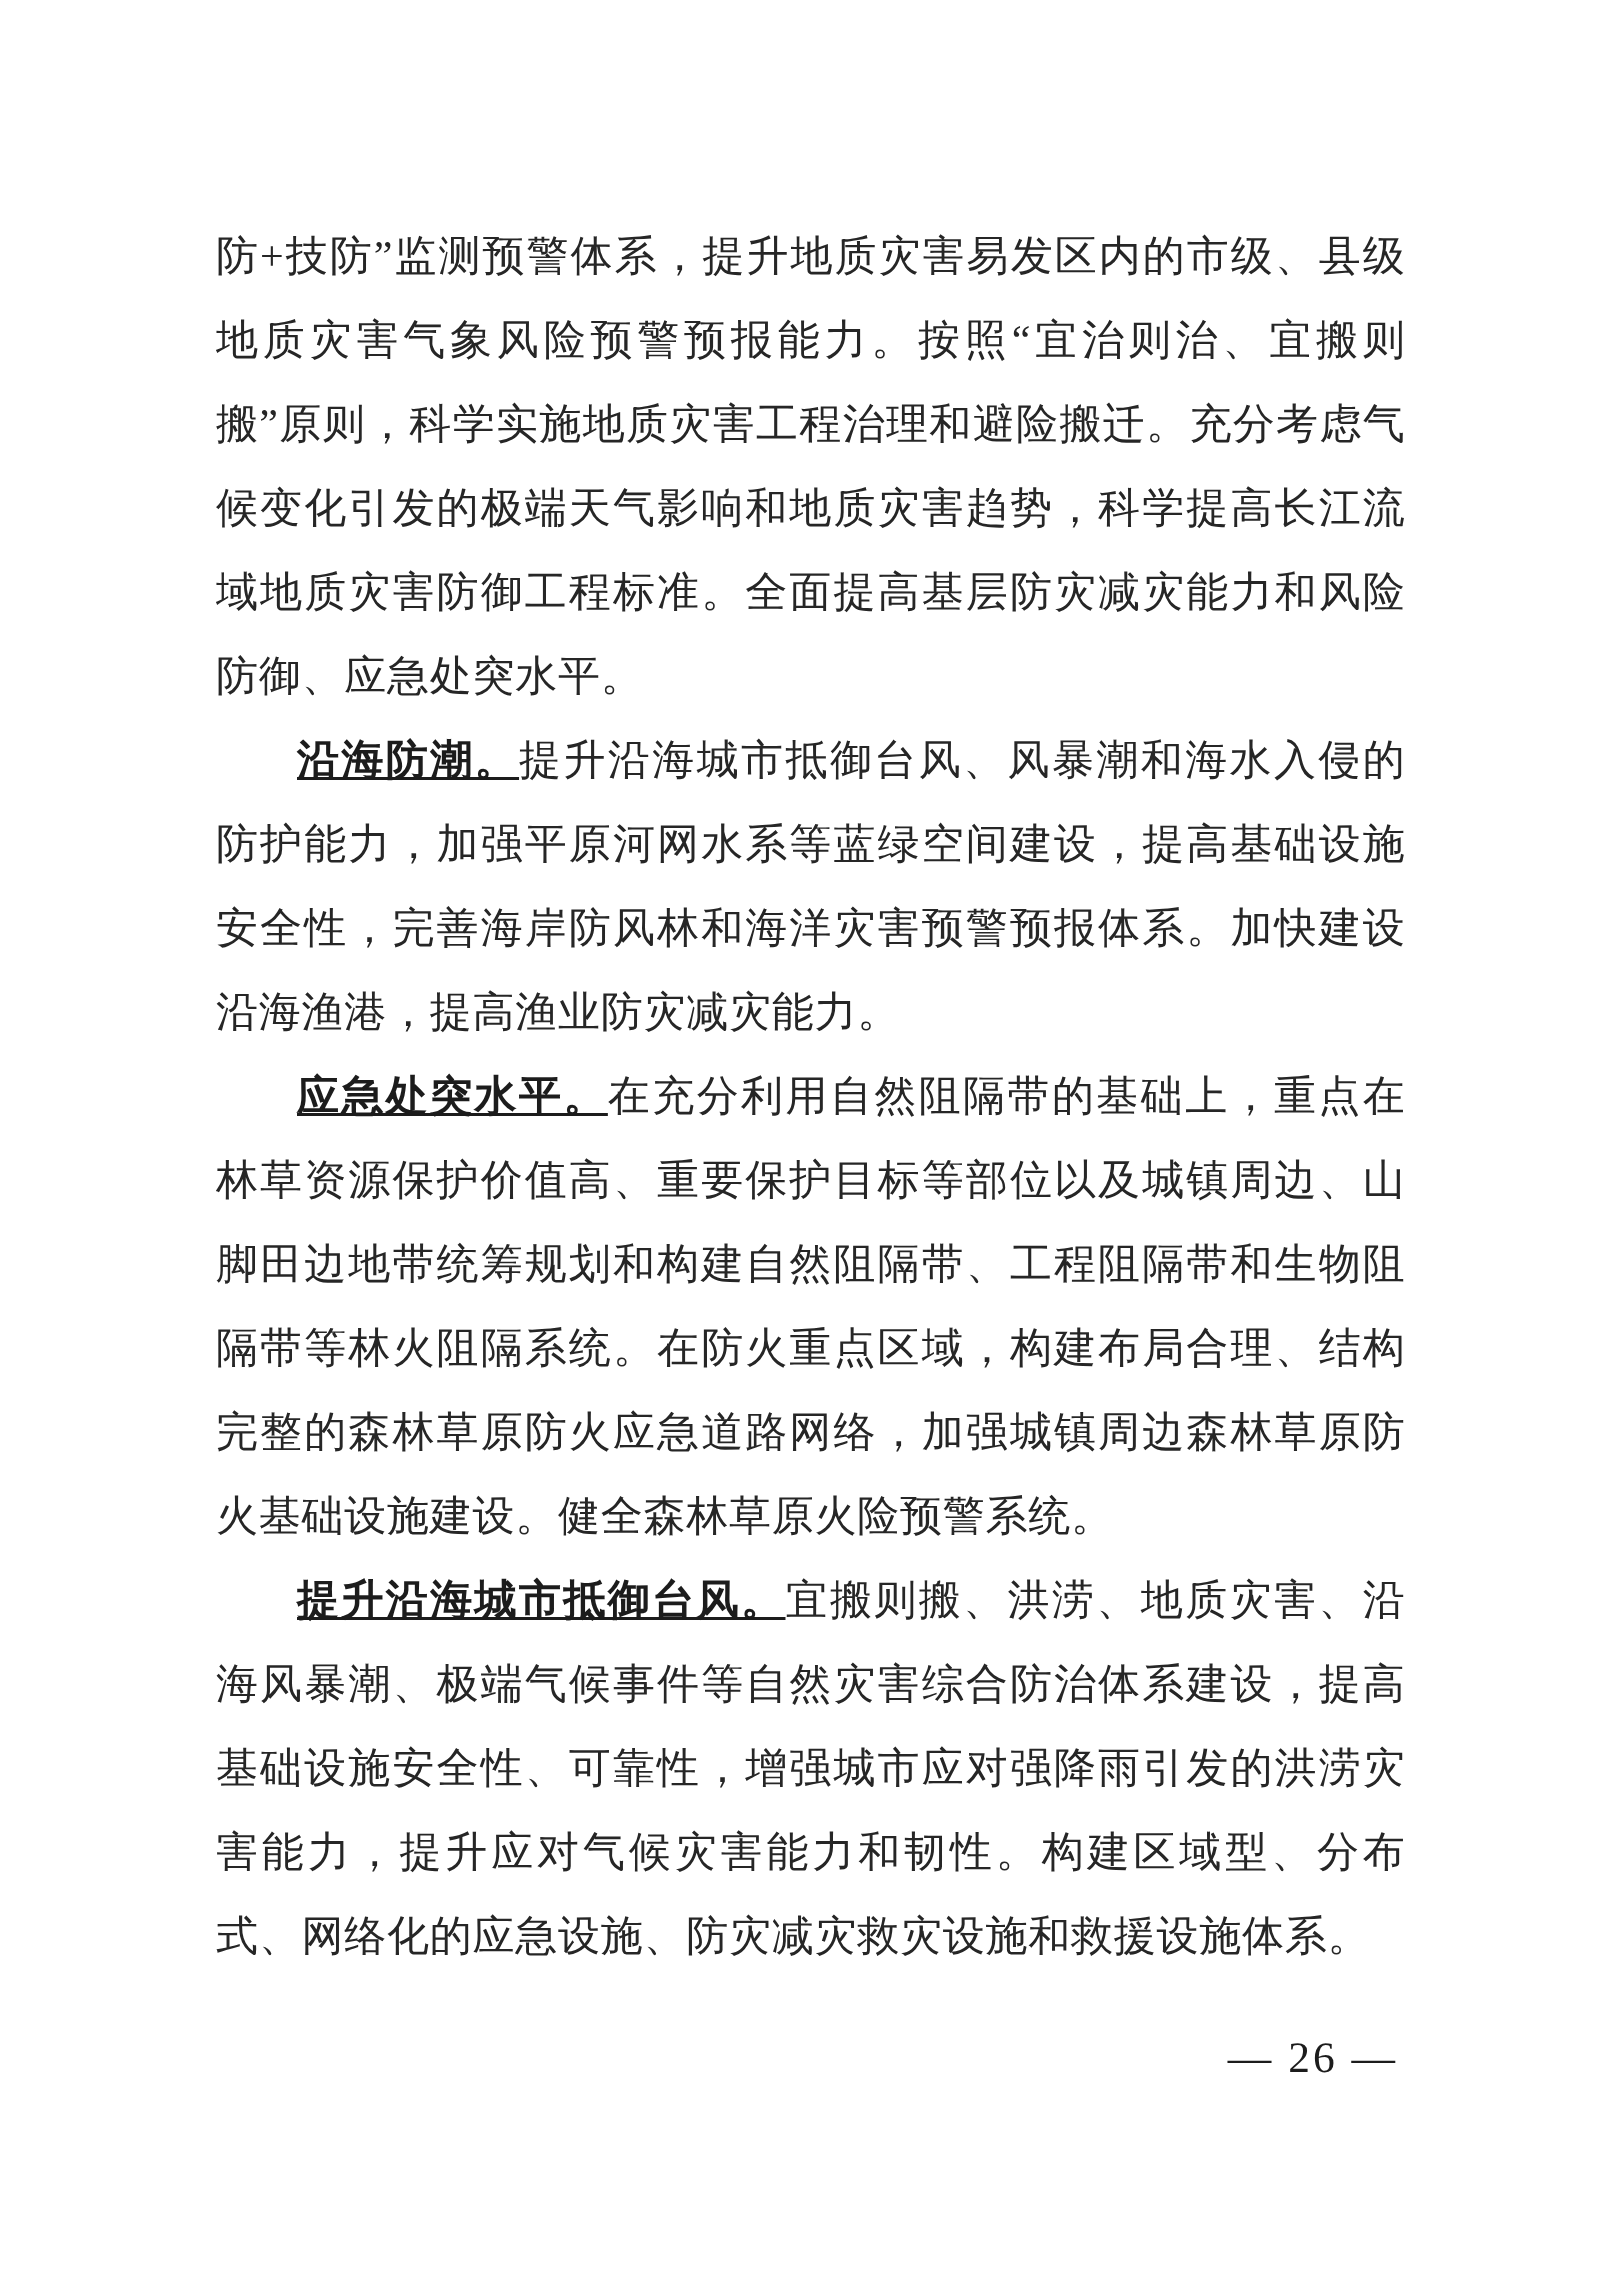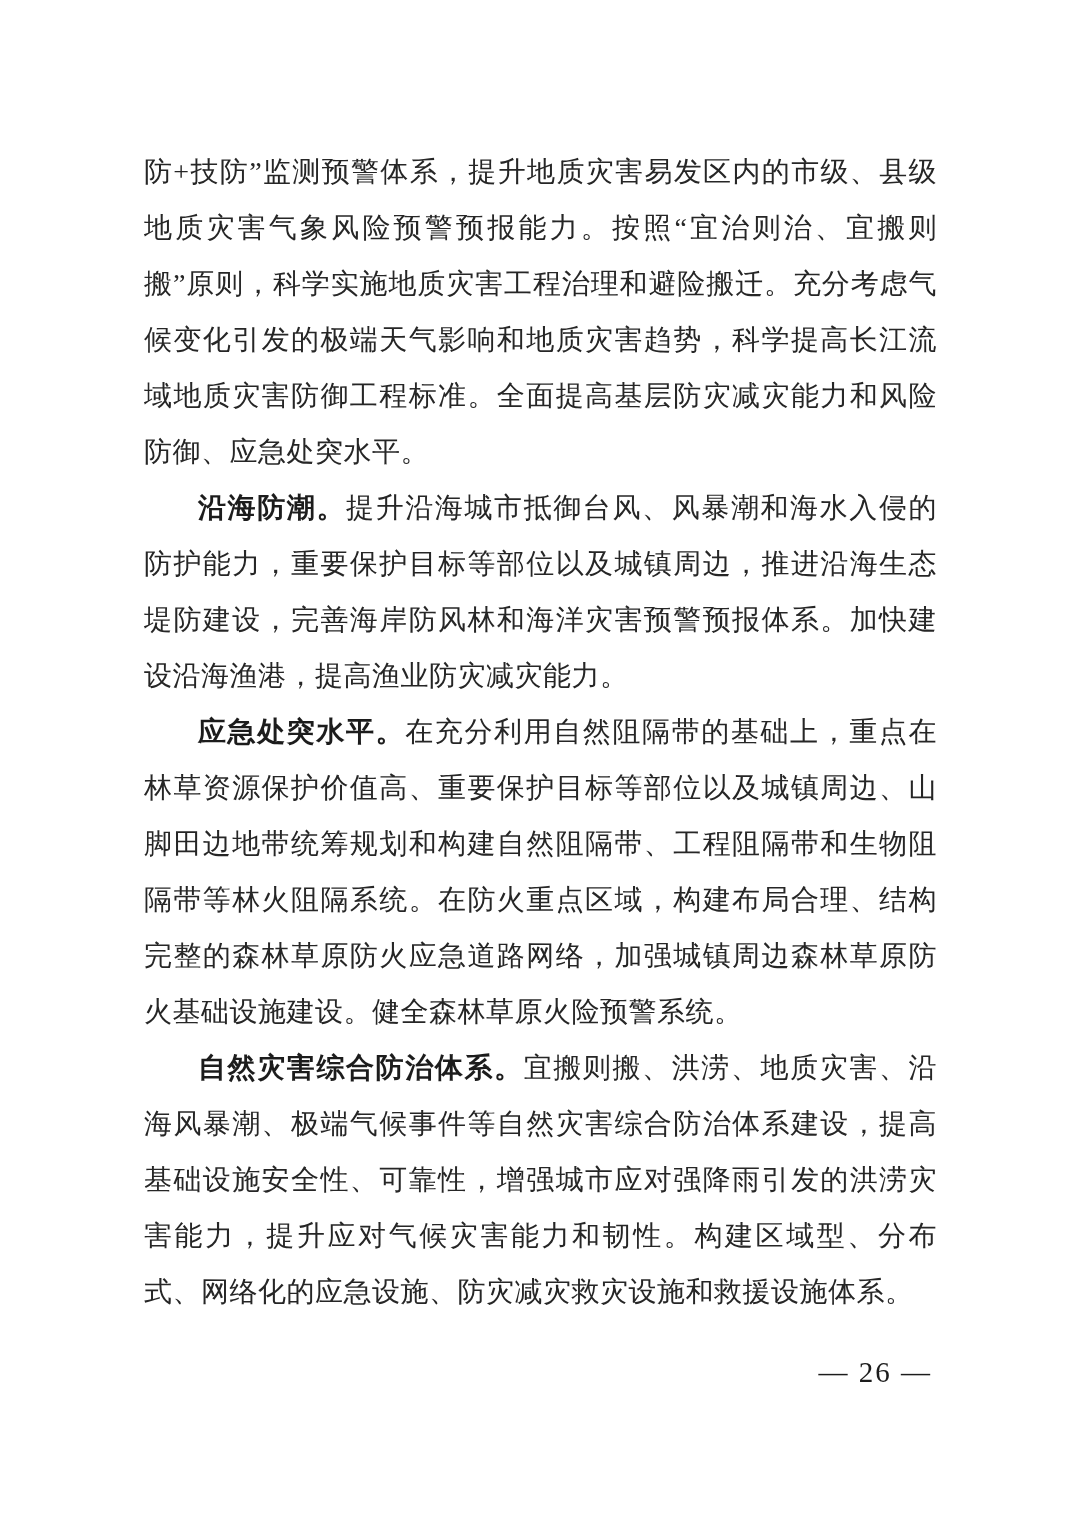--- a/index.html
+++ b/index.html
@@ -33,42 +33,43 @@
     color: #262626;
     text-align: justify;
     letter-spacing: 0.5px;
   }
   .para.indented {
     text-indent: 54px;
   }
   .lead {
     font-weight: bold;
     color: #1c1c1c;
+    text-decoration: underline;
   }
   .page-number {
     position: absolute;
     top: 1352px;
     right: 148px;
     font-size: 29px;
     line-height: 40px;
     color: #1c1c1c;
     letter-spacing: 2px;
     white-space: nowrap;
   }
 </style>
 </head>
 <body>
 
 <div class="page">
   <div class="content">
 
     <p class="para"><span class="lead"></span><span>防+技防”监测预警体系，提升地质灾害易发区内的市级、县级地质灾害气象风险预警预报能力。按照“宜治则治、宜搬则搬”原则，科学实施地质灾害工程治理和避险搬迁。充分考虑气候变化引发的极端天气影响和地质灾害趋势，科学提高长江流域地质灾害防御工程标准。全面提高基层防灾减灾能力和风险防御、应急处突水平。</span></p>
 
-    <p class="para indented"><span class="lead">沿海防潮。</span><span>提升沿海城市抵御台风、风暴潮和海水入侵的防护能力，重要保护目标等部位以及城镇周边，推进沿海生态堤防建设，完善海岸防风林和海洋灾害预警预报体系。加快建设沿海渔港，提高渔业防灾减灾能力。</span></p>
+    <p class="para indented"><span class="lead">沿海防潮。</span><span>提升沿海城市抵御台风、风暴潮和海水入侵的防护能力，加强平原河网水系等蓝绿空间建设，提高基础设施安全性，完善海岸防风林和海洋灾害预警预报体系。加快建设沿海渔港，提高渔业防灾减灾能力。</span></p>
 
     <p class="para indented"><span class="lead">应急处突水平。</span><span>在充分利用自然阻隔带的基础上，重点在林草资源保护价值高、重要保护目标等部位以及城镇周边、山脚田边地带统筹规划和构建自然阻隔带、工程阻隔带和生物阻隔带等林火阻隔系统。在防火重点区域，构建布局合理、结构完整的森林草原防火应急道路网络，加强城镇周边森林草原防火基础设施建设。健全森林草原火险预警系统。</span></p>
 
-    <p class="para indented"><span class="lead">自然灾害综合防治体系。</span><span>宜搬则搬、洪涝、地质灾害、沿海风暴潮、极端气候事件等自然灾害综合防治体系建设，提高基础设施安全性、可靠性，增强城市应对强降雨引发的洪涝灾害能力，提升应对气候灾害能力和韧性。构建区域型、分布式、网络化的应急设施、防灾减灾救灾设施和救援设施体系。</span></p>
+    <p class="para indented"><span class="lead">提升沿海城市抵御台风。</span><span>宜搬则搬、洪涝、地质灾害、沿海风暴潮、极端气候事件等自然灾害综合防治体系建设，提高基础设施安全性、可靠性，增强城市应对强降雨引发的洪涝灾害能力，提升应对气候灾害能力和韧性。构建区域型、分布式、网络化的应急设施、防灾减灾救灾设施和救援设施体系。</span></p>
 
   </div>
 
   <div class="page-number">— 26 —</div>
 </div>
 
 </body></html>

